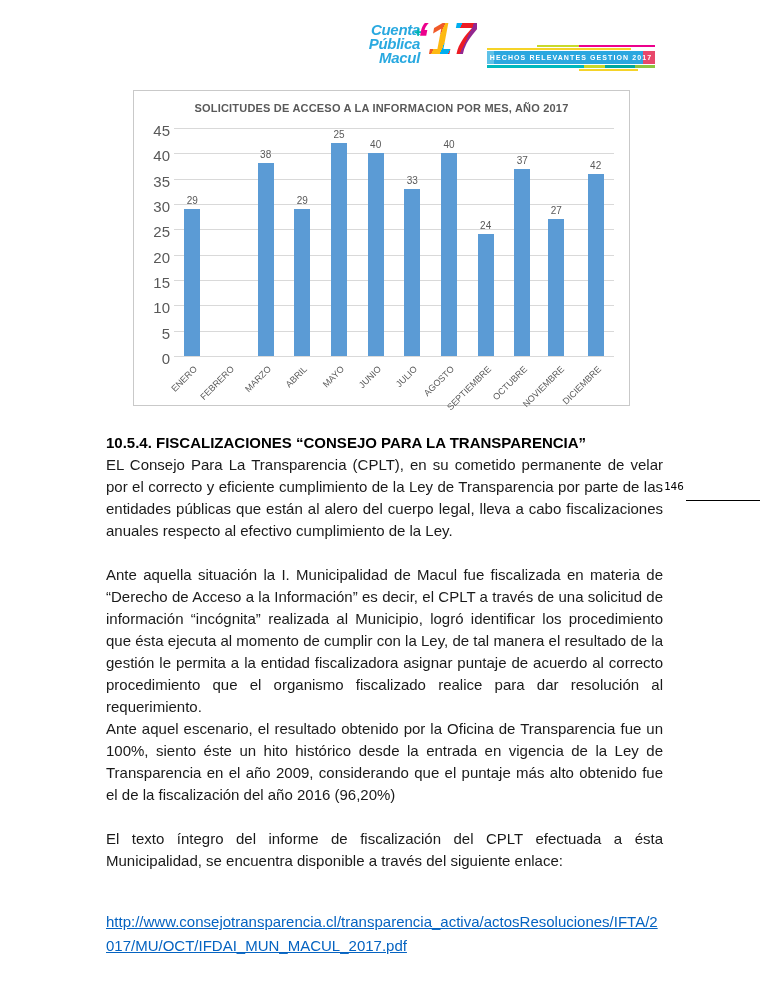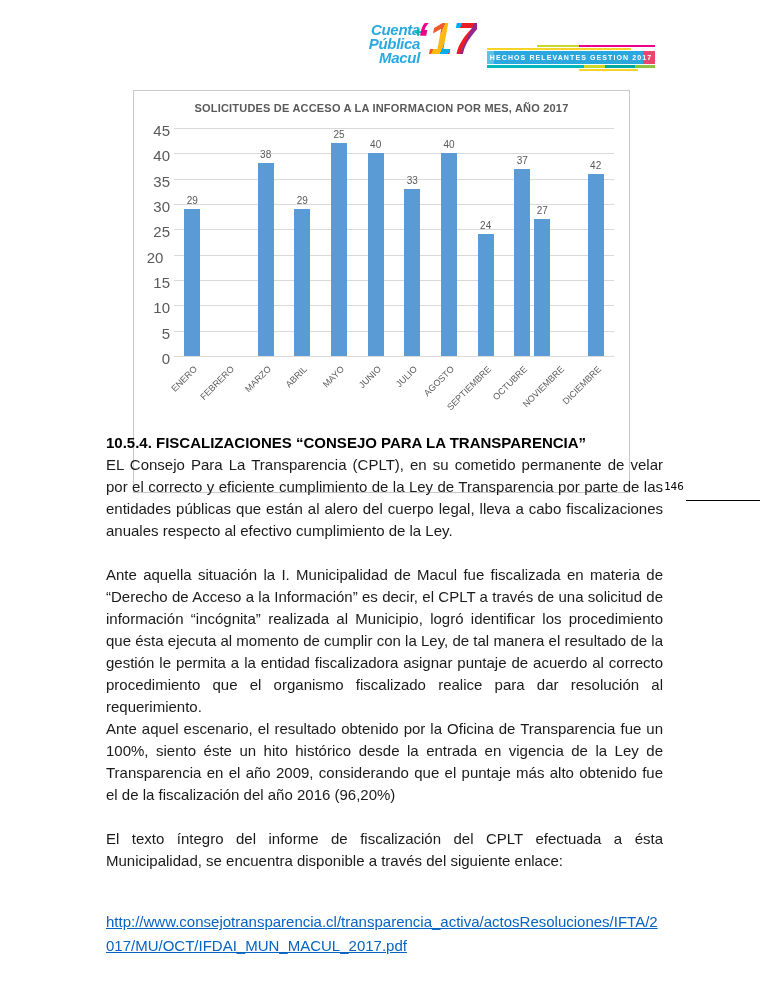--- a/index.html
+++ b/index.html
@@ -35,21 +35,21 @@
     display:flex; align-items:center; justify-content:center;
   }
   .banner .bar span {
     color:#ffffff; font-size:7px; font-weight:bold; letter-spacing:1.1px; white-space:nowrap;
   }
   .banner .stripe3 { height:3px; margin-top:1px; background:linear-gradient(to right,#00b9be 0 58%,#c8d92b 58% 70%,#00a99d 70% 88%,#8cc63f 88% 100%); }
   .banner .stripe4 { height:2px; margin-top:1px; background:linear-gradient(to right,transparent 0 55%,#f5d328 55% 90%,transparent 90% 100%); }
 
   
   .chart-box {
-    position:absolute; left:133px; top:90px; width:497px; height:403px;
+    position:absolute; left:133px; top:90px; width:497px; height:316px;
     border:1px solid #c9c9c9; background:#ffffff;
   }
   .chart-title {
     position:absolute; left:0; top:11px; width:100%; text-align:center;
     font-size:11px; font-weight:bold; color:#595959; letter-spacing:0.2px;
   }
   .plot { position:absolute; left:40px; top:37px; width:440px; height:228px; }
   .gridline { position:absolute; left:0; width:100%; height:1px; background:#d9d9d9; }
   .ytick {
     position:absolute; right:444px; width:30px; text-align:right;
@@ -109,21 +109,21 @@
   <div class="plot" id="plot">
       <div class="gridline" style="top: 228px;"></div>
       <div class="ytick" style="top: 222px;">0</div>
       <div class="gridline" style="top: 202.667px;"></div>
       <div class="ytick" style="top: 196.667px;">5</div>
       <div class="gridline" style="top: 177.333px;"></div>
       <div class="ytick" style="top: 171.333px;">10</div>
       <div class="gridline" style="top: 152px;"></div>
       <div class="ytick" style="top: 146px;">15</div>
       <div class="gridline" style="top: 126.667px;"></div>
-      <div class="ytick" style="top: 120.667px; text-align: center;">20</div>
+      <div class="ytick" style="top: 120.667px;">20</div>
       <div class="gridline" style="top: 101.333px;"></div>
       <div class="ytick" style="top: 95.3333px;">25</div>
       <div class="gridline" style="top: 76px;"></div>
       <div class="ytick" style="top: 70px;">30</div>
       <div class="gridline" style="top: 50.6667px;"></div>
       <div class="ytick" style="top: 44.6667px;">35</div>
       <div class="gridline" style="top: 25.3333px;"></div>
       <div class="ytick" style="top: 19.3333px;">40</div>
       <div class="gridline" style="top: 0px;"></div>
       <div class="ytick" style="top: -6px;">45</div>
@@ -167,21 +167,21 @@
       <div class="slot" style="left: 293.333px; width: 36.6667px;">
         <div class="bar-rect" style="height: 121.6px; background: rgb(91, 155, 213);"></div>
         <div class="bar-label" style="bottom: 124.6px;">24</div>
       </div>
       <div class="xlabel" style="left: 274.333px; top: 236px;">OCTUBRE</div>
       <div class="slot" style="left: 330px; width: 36.6667px;">
         <div class="bar-rect" style="height: 187.467px; background: rgb(91, 155, 213);"></div>
         <div class="bar-label" style="bottom: 190.467px;">37</div>
       </div>
       <div class="xlabel" style="left: 311px; top: 236px;">NOVIEMBRE</div>
-      <div class="slot" style="left: 350px; width: 36.6667px;">
+      <div class="slot" style="left: 364px; width: 36.6667px;">
         <div class="bar-rect" style="height: 136.8px; background: rgb(91, 155, 213);"></div>
         <div class="bar-label" style="bottom: 139.8px;">27</div>
       </div>
       <div class="xlabel" style="left: 347.667px; top: 236px;">DICIEMBRE</div>
       <div class="slot" style="left: 403.333px; width: 36.6667px;">
         <div class="bar-rect" style="height: 182.4px; background: rgb(91, 155, 213);"></div>
         <div class="bar-label" style="bottom: 185.4px;">42</div>
       </div>
     </div>
 </div>

